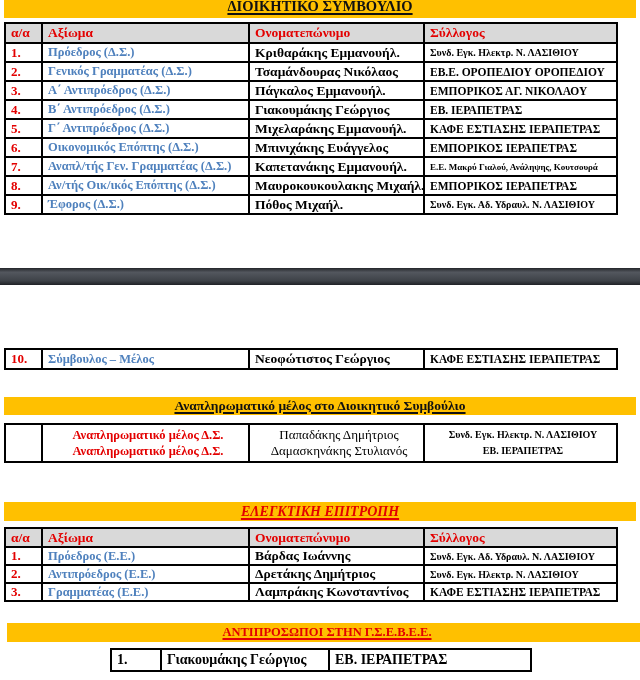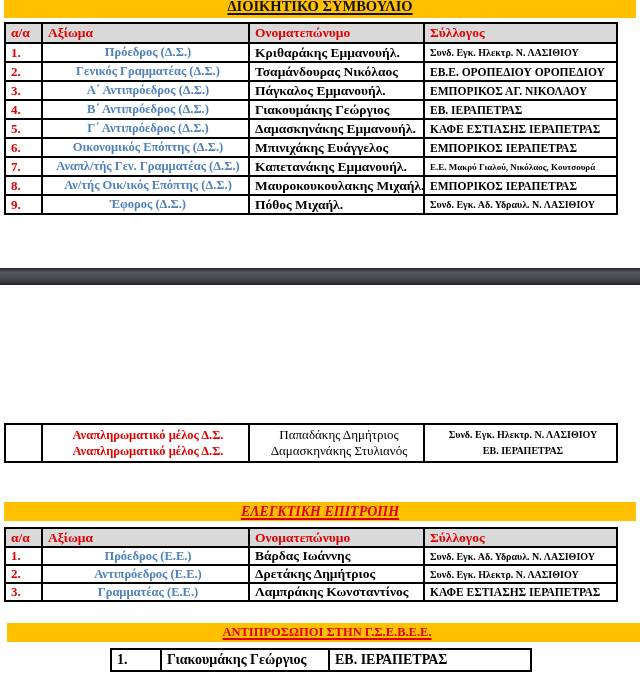--- a/index.html
+++ b/index.html
@@ -23,21 +23,21 @@
   
   #pbreak{position:absolute;left:0;top:268px;width:640px;height:17px;
           background:linear-gradient(#24262a 0%,#53575e 25%,#3e4248 75%,#202226 100%);}
 
   
   table{border-collapse:collapse;table-layout:fixed;position:absolute;background:#fff;}
   td,th{border:2px solid #000;overflow:hidden;white-space:nowrap;vertical-align:middle;
         padding:0 0 0 5px;text-align:left;}
   th{background:#d9d9d9;color:#e30000;font-size:13.5px;font-weight:bold;margin-left:20px;}
   td.num{color:#e30000;font-weight:bold;font-size:13px;}
-  td.pos{color:#4f81bd;font-weight:bold;font-size:12.5px;text-align:center;}
+  td.pos{color:#4f81bd;font-weight:bold;font-size:12.5px;}
   td.nm{color:#000;font-weight:bold;font-size:13.5px;}
   td.as{color:#000;font-weight:bold;font-size:11.5px;}
   td.as.sm{font-size:10px;}
   td.as.xs{font-size:9px;}
 
   #t1{left:4px;top:22px;width:612px;}
   #t1 tr{height:19px;} #t1 tr.hd{height:20px;}
   #t2{left:4px;top:348px;width:612px;}
   #t2 tr{height:20px;}
   #t3{left:4px;top:423px;width:612px;}
@@ -95,34 +95,34 @@
     </tr>
     <tr>
       <td class="num">4.</td>
       <td class="pos">Β΄ Αντιπρόεδρος (Δ.Σ.)</td>
       <td class="nm">Γιακουμάκης Γεώργιος</td>
       <td class="as">ΕΒ. ΙΕΡΑΠΕΤΡΑΣ</td>
     </tr>
     <tr>
       <td class="num">5.</td>
       <td class="pos">Γ΄ Αντιπρόεδρος (Δ.Σ.)</td>
-      <td class="nm">Δαμασκηνάκης Εμμανουήλ.</td>
+      <td class="nm">Μιχελαράκης Εμμανουήλ.</td>
       <td class="as">ΚΑΦΕ ΕΣΤΙΑΣΗΣ ΙΕΡΑΠΕΤΡΑΣ</td>
     </tr>
     <tr>
       <td class="num">6.</td>
       <td class="pos">Οικονομικός Επόπτης (Δ.Σ.)</td>
       <td class="nm">Μπινιχάκης Ευάγγελος</td>
       <td class="as">ΕΜΠΟΡΙΚΟΣ ΙΕΡΑΠΕΤΡΑΣ</td>
     </tr>
     <tr>
       <td class="num">7.</td>
       <td class="pos">Αναπλ/τής Γεν. Γραμματέας (Δ.Σ.)</td>
       <td class="nm">Καπετανάκης Εμμανουήλ.</td>
-      <td class="as xs">Ε.Ε. Μακρύ Γιαλού, Νικόλαος, Κουτσουρά</td>
+      <td class="as xs">Ε.Ε. Μακρύ Γιαλού, Ανάληψης, Κουτσουρά</td>
     </tr>
     <tr>
       <td class="num">8.</td>
       <td class="pos">Αν/τής Οικ/ικός Επόπτης (Δ.Σ.)</td>
       <td class="nm">Μαυροκουκουλακης Μιχαήλ.</td>
       <td class="as">ΕΜΠΟΡΙΚΟΣ ΙΕΡΑΠΕΤΡΑΣ</td>
     </tr>
     <tr>
       <td class="num">9.</td>
       <td class="pos">Έφορος (Δ.Σ.)</td>
@@ -135,23 +135,32 @@
   <div id="pbreak"></div>
 
   <table id="t2">
     <colgroup>
         <col style="width:37px">
         <col style="width:207px">
         <col style="width:175px">
         <col style="width:193px">
       </colgroup>
     <tbody>
-  </tbody>
-    </table>
-
+        <tr>
+      <td class="num">10.</td>
+      <td class="pos">Σύμβουλος – Μέλος</td>
+      <td class="nm">Νεοφώτιστος Γεώργιος</td>
+      <td class="as">ΚΑΦΕ ΕΣΤΙΑΣΗΣ ΙΕΡΑΠΕΤΡΑΣ</td>
+    </tr>
+  </tbody>
+    </table>
+
+  <div id="bar2" class="ybar">
+    <span>Αναπληρωματικό μέλος στο Διοικητικό Συμβούλιο</span>
+  </div>
 
   <table id="t3">
     <colgroup>
         <col style="width:37px">
         <col style="width:207px">
         <col style="width:175px">
         <col style="width:193px">
       </colgroup>
     <tbody>
         <tr>

